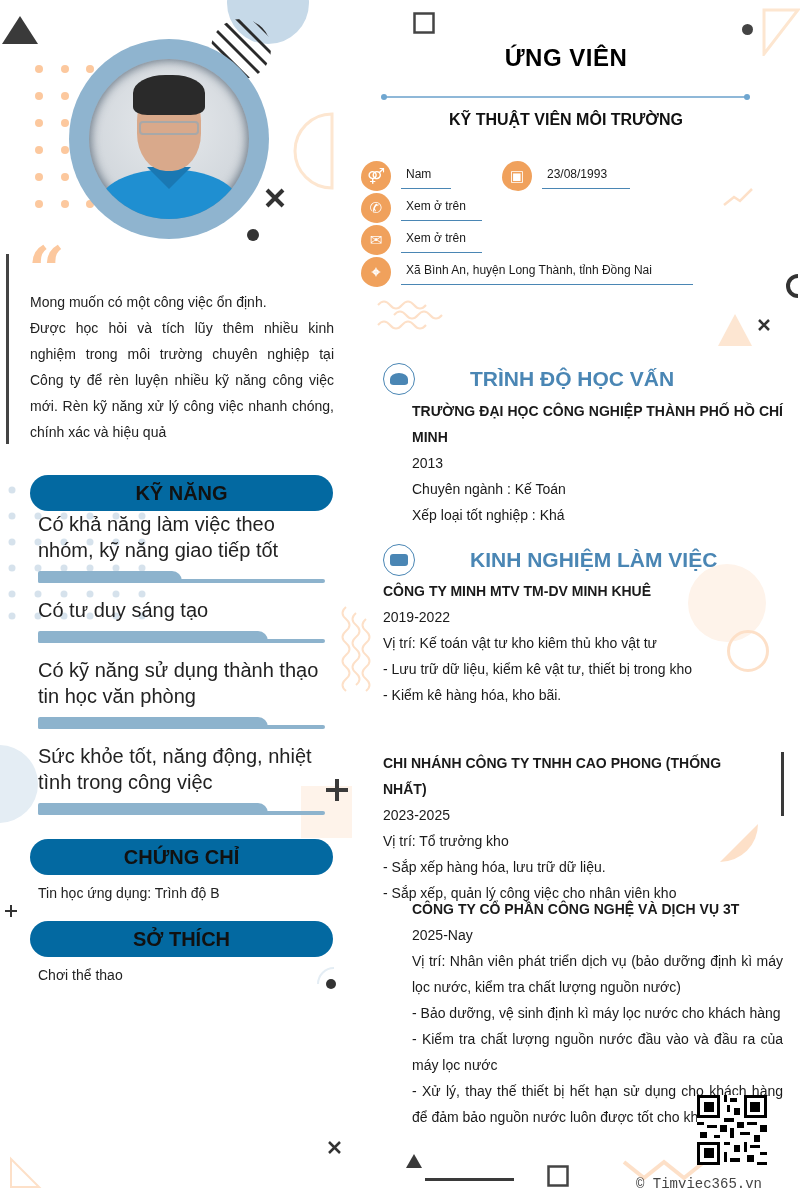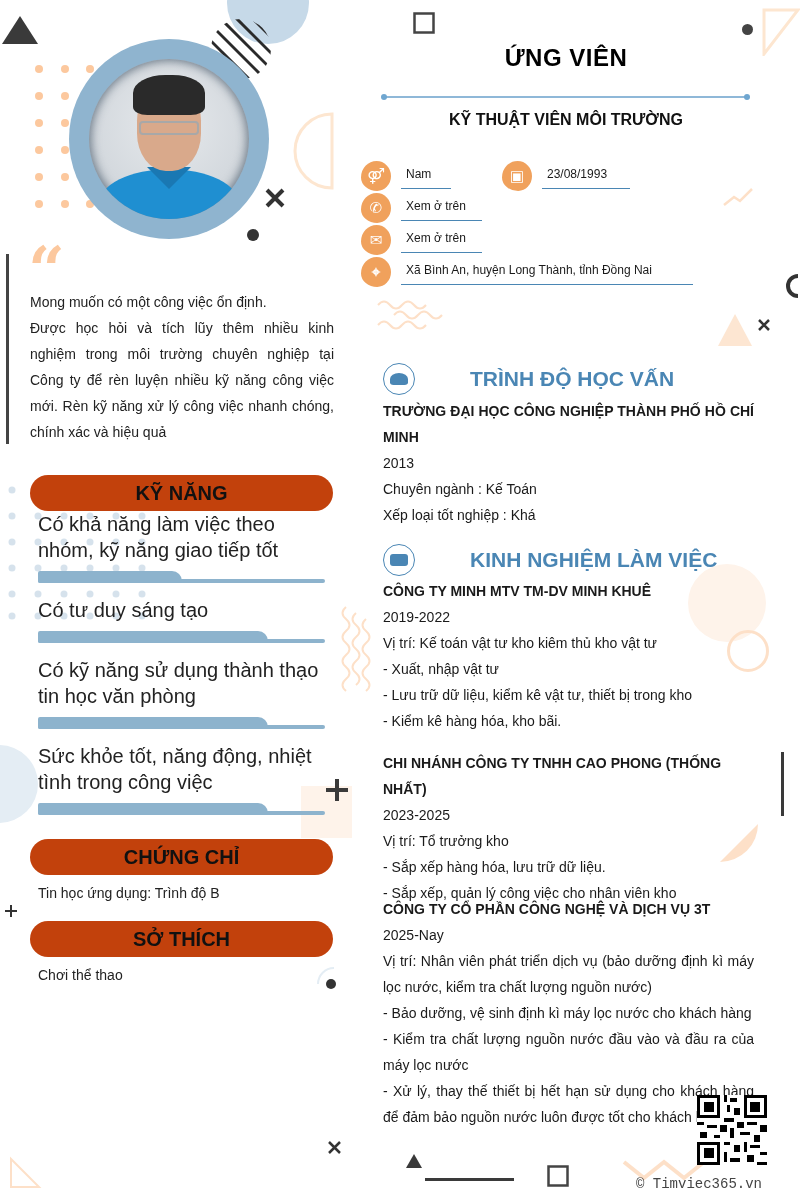--- a/index.html
+++ b/index.html
@@ -19,21 +19,21 @@
   .glasses { position: absolute; left: 50px; top: 62px; width: 60px; height: 14px; border: 2px solid #a8a8a8; border-radius: 4px; }
   .shirt { position: absolute; left: 10px; top: 110px; width: 140px; height: 70px; border-radius: 50% 50% 0 0; background: #1f8fd1; }
   .collar { position: absolute; left: 58px; top: 108px; width: 44px; height: 22px; background: #1a78b3; clip-path: polygon(0 0,100% 0,50% 100%); }
 
   
   .quote-bar { position: absolute; left: 6px; top: 254px; width: 3px; height: 190px; background: #444; }
   .quote-mark { position: absolute; left: 28px; top: 238px; font-size: 64px; font-weight: bold; color: #fcc89e; font-family: "DejaVu Serif", serif; line-height: 1; }
   .objective { position: absolute; left: 30px; top: 289px; width: 304px; font-size: 14px; line-height: 26px; color: #222; text-align: justify; }
 
   
-  .pill { position: absolute; left: 30px; width: 303px; height: 36px; border-radius: 18px; background: #c2410c;
+  .pill { position: absolute; left: 30px; width: 303px; height: 36px; border-radius: 18px; background: #0369a1;
     font-size: 20px; font-weight: bold; text-align: center; line-height: 36px; color: #111; }
 
   .skill { position: absolute; left: 38px; width: 290px; }
   .skill-text { font-size: 20px; line-height: 26px; color: #222; }
   .skill-bar { position: relative; height: 12px; margin-top: 8px; width: 287px; }
   .skill-bar .track { position: absolute; left: 0; bottom: 0; width: 287px; height: 4px; background: #8db3cd; border-radius: 2px; }
   .skill-bar .fill { position: absolute; left: 0; bottom: 0; height: 12px; background: #8db3cd; border-radius: 2px 10px 0 2px; }
 
   .plain-item { position: absolute; left: 38px; font-size: 14px; color: #222; }
 
@@ -49,21 +49,21 @@
   .c-val { position: absolute; font-size: 12px; color: #1a1a1a; padding-left: 5px; height: 26px; line-height: 22px; border-bottom: 1.5px solid #4a86b4; }
 
   
   .sec-head { position: absolute; left: 383px; display: flex; align-items: center; }
   .sec-icon { width: 32px; height: 32px; border-radius: 50%; border: 1.5px solid #4a86b4; display: flex; align-items: center; justify-content: center; margin-right: 7px; }
   .sec-icon-inner { width: 18px; height: 12px; background: #4a86b4; border-radius: 3px; }
   .sec-title { font-size: 21px; font-weight: bold; color: #4a86b4; margin-left: 48px; }
 
   .rblock { position: absolute; left: 383px; width: 371px; font-size: 14px; line-height: 26px; color: #1a1a1a; }
   .rblock .bold { font-weight: bold; }
-  .justify { text-align: justify; }
+  .justify { text-align: justify; margin-left: 29px; }
 
   .qr { position: absolute; left: 697px; top: 1095px; width: 70px; height: 70px; background: #fff; }
   .copyright { position: absolute; left: 636px; top: 1176px; font-size: 14px; font-family: "Liberation Mono", "DejaVu Sans Mono", monospace; color: #444; }
 </style>
 </head>
 <body>
 
 <svg class="deco" style="left:0;top:14px" width="40" height="32">
     <polygon points="2,30 20,2 38,30" fill="#3a3a3a"></polygon>
   </svg>
@@ -304,21 +304,20 @@
   <div class="sec-icon">
       <div class="sec-icon-inner"></div>
     </div>
   <div class="sec-title">KINH NGHIỆM LÀM VIỆC</div>
 </div>
 
 <div class="rblock" style="top:578px">
   <div class="bold">CÔNG TY MINH MTV TM-DV MINH KHUÊ</div>
   <div>2019-2022</div>
   <div>Vị trí: Kế toán vật tư kho kiêm thủ kho vật tư</div>
-  <div>- Xuất, nhập vật tư</div>
   <div>- Lưu trữ dữ liệu, kiểm kê vật tư, thiết bị trong kho</div>
   <div>- Kiểm kê hàng hóa, kho bãi.</div>
 </div>
 
 <div class="rblock" style="top:750px">
   <div class="bold">CHI NHÁNH CÔNG TY TNHH CAO PHONG (THỐNG NHẤT)</div>
   <div>2023-2025</div>
   <div>Vị trí: Tổ trưởng kho</div>
   <div>- Sắp xếp hàng hóa, lưu trữ dữ liệu.</div>
   <div>- Sắp xếp, quản lý công việc cho nhân viên kho</div>

